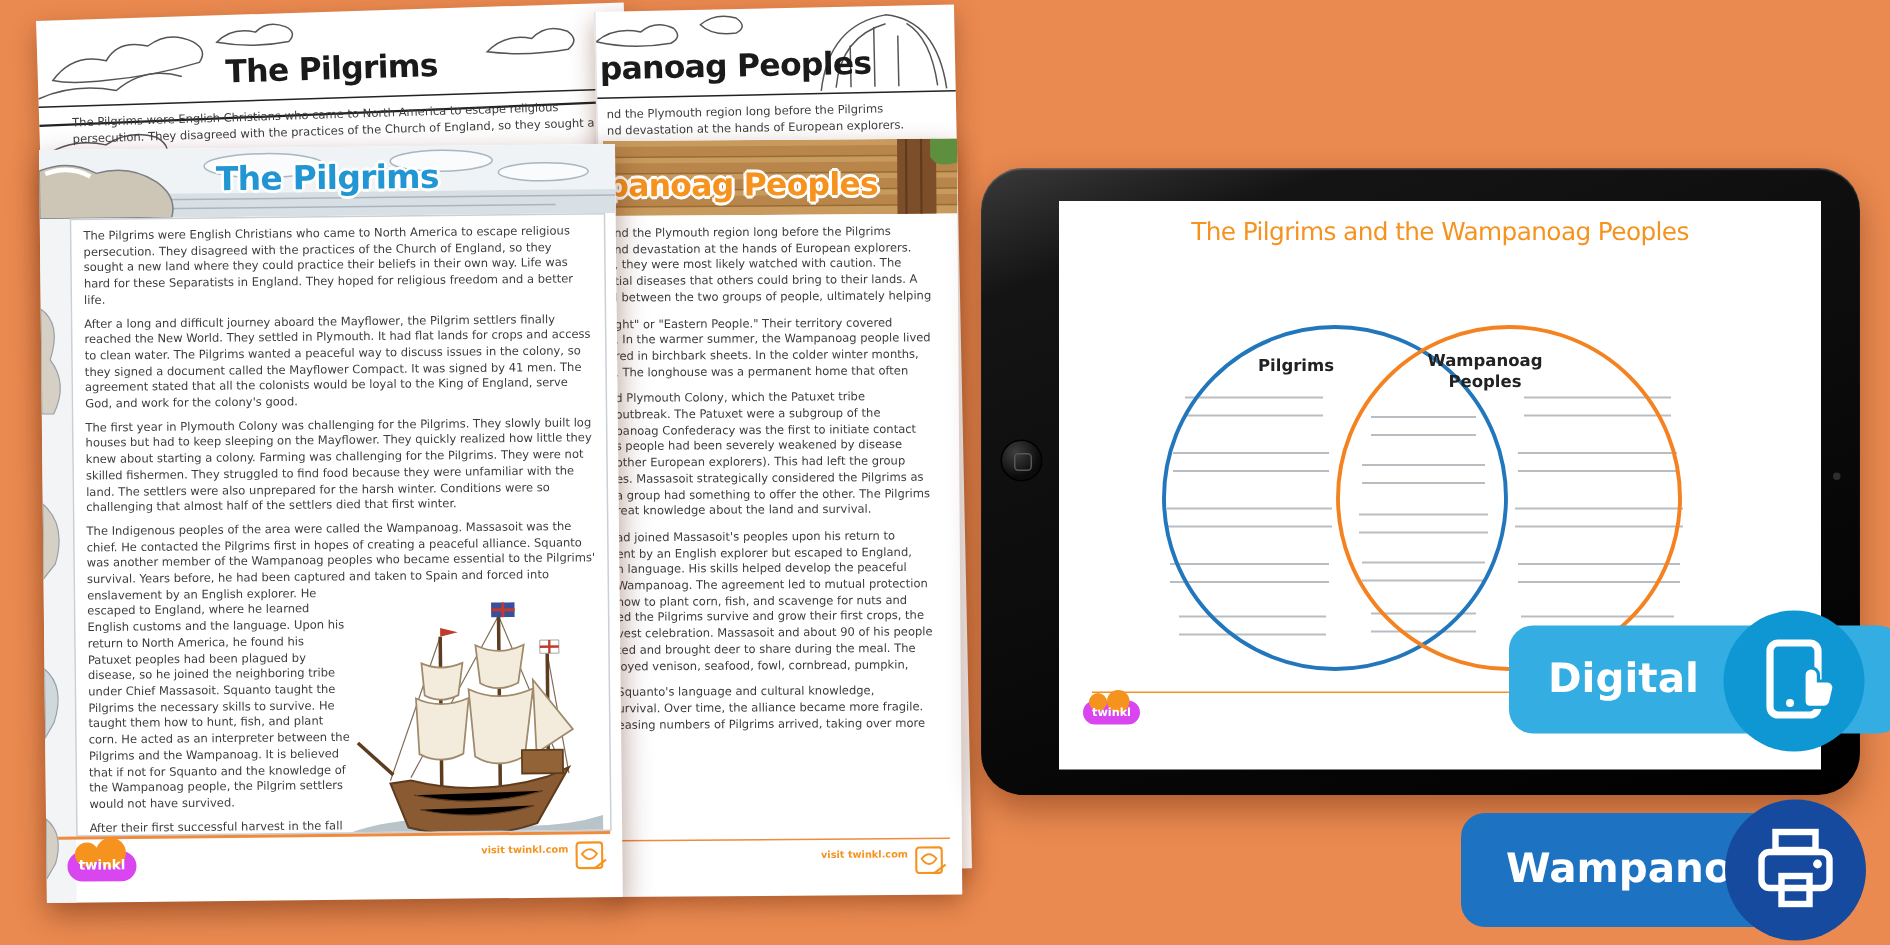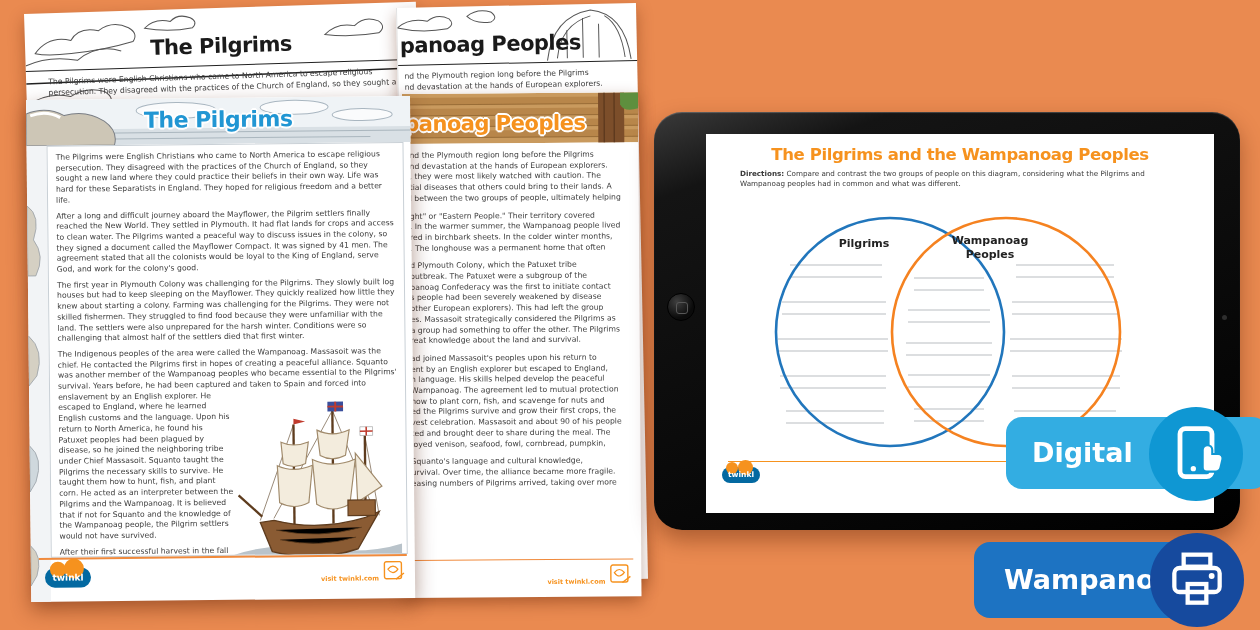--- a/index.html
+++ b/index.html
@@ -19,50 +19,50 @@
   .bw-rule { position:absolute; top:57px; left:0; right:0; border-top:1.5px solid #222; }
   .bw-lines { position:absolute; top:64px; left:22px; right:6px; }
   .bw-sketch { position:absolute; inset:0; }
 
   .page-wampanoag { left:402px; top:94px; width:236px; height:504px; transform:rotate(-0.4deg); transform-origin:top left; }
   .w-header { position:absolute; top:0; left:0; right:0; height:50px; overflow:hidden; }
   .w-title { position:absolute; top:18px; left:2px; font-size:21px; font-weight:bold; color:#F6921E; letter-spacing:-0.5px;
              text-shadow:-2px 0 #fff,2px 0 #fff,0 -2px #fff,0 2px #fff,-1px -1px #fff,1px 1px #fff,-1px 1px #fff,1px -1px #fff; }
   .w-body { position:absolute; left:7px; top:57px; right:3px; bottom:46px; overflow:hidden; }
   .w-footer { position:absolute; left:8px; right:8px; bottom:8px; height:30px; border-top:1.5px solid #F08A3C; }
-  .visit { position:absolute; right:28px; top:18px; font-size:6.5px; font-weight:bold; color:#F6921E; }
+  .visit { position:absolute; right:28px; top:6px; font-size:6.5px; font-weight:bold; color:#F6921E; }
   .stamp { position:absolute; right:2px; top:4px; width:22px; height:22px; }
 
   .page-pilgrims { left:26px; top:100px; width:384px; height:502px; transform:rotate(-0.6deg); transform-origin:top left; box-shadow:0 8px 20px rgba(80,25,0,.45); }
   .p-header { position:absolute; top:0; left:0; right:0; height:46px; overflow:hidden; }
   .p-title { position:absolute; top:9px; left:0; right:0; text-align:center; font-size:22px; font-weight:bold; color:#2196D3; letter-spacing:-0.5px;
              text-shadow:-2px 0 #fff,2px 0 #fff,0 -2px #fff,0 2px #fff,-1px -1px #fff,1px 1px #fff,-1px 1px #fff,1px -1px #fff; }
   .p-leftstrip { position:absolute; top:46px; left:0; width:20px; bottom:0; }
   .p-content { position:absolute; left:20px; top:46px; right:7px; bottom:44px; background:#fff; border:1px solid #c9d0d6; padding:6px 8px; overflow:hidden; }
   .para { margin-bottom:5px; text-align:left; }
   .ship-float { float:right; width:172px; height:250px; margin:0 -4px 0 6px; shape-outside:inset(52px 0 0 10px); }
   .ship-float svg { margin-top:50px; }
   .p-footer { position:absolute; left:8px; right:8px; bottom:8px; height:36px; border-top:2px solid #F08A3C; }
 
-  .cloud-logo { position:absolute; left:6px; top:8px; width:46px; height:20px; background:#0369a1; border-radius:10px; }
+  .cloud-logo { position:absolute; left:6px; top:8px; width:46px; height:20px; background:#d946ef; border-radius:10px; }
   .cloud-logo::before { content:""; position:absolute; left:5px; top:-6px; width:16px; height:16px; background:#F6921E; border-radius:50%; }
   .cloud-logo::after { content:""; position:absolute; left:19px; top:-9px; width:20px; height:20px; background:#F6921E; border-radius:50%; }
   .cloud-logo span { position:absolute; inset:0; z-index:1; color:#fff; font-size:9px; font-weight:bold; text-align:center; line-height:20px; }
 
   
   .tablet { position:absolute; left:654px; top:112px; width:586px; height:418px; border-radius:28px;
             background:linear-gradient(160deg,#3a3a3a 0%,#141414 14%,#070707 70%,#000 100%);
             box-shadow:0 10px 22px rgba(80,25,0,.40), inset 0 1px 1px rgba(255,255,255,.22); }
   .home-button { position:absolute; left:13px; top:181px; width:28px; height:28px; border-radius:50%;
                  background:radial-gradient(circle at 35% 30%, #3f3f3f, #0b0b0b 65%); border:1px solid #000; }
   .home-button::after { content:""; position:absolute; left:8px; top:8px; width:10px; height:10px; border:1.6px solid #575757; border-radius:3px; }
   .camera-dot { position:absolute; right:13px; top:203px; width:5px; height:5px; border-radius:50%; background:#2e2e2e; }
   .screen { position:absolute; left:52px; top:22px; width:508px; height:379px; background:#fff; overflow:hidden; }
 
-  .ws-title { margin-top:11px; text-align:center; color:#F6921E; font-size:16.5px; font-weight:bold; letter-spacing:-0.4px; }
+  .ws-title { margin-top:11px; text-align:center; color:#F6921E; font-size:16.5px; font-weight:normal; letter-spacing:-0.4px; }
   .ws-directions { margin:5px 34px 0 34px; font-size:7.2px; line-height:10px; color:#3a3a3a; }
   .venn-wrap { position:absolute; left:40px; top:64px; width:424px; height:270px;text-align:center; }
   .venn-label { font-size:11px; font-weight:bold; fill:#222; }
   .ws-rule { position:absolute; left:22px; right:20px; top:327px; border-top:1.5px solid #F6921E; }
   .ws-logo { left:16px; top:333px; width:38px; height:16px; border-radius:8px; }
   .ws-logo::before { left:4px; top:-5px; width:12px; height:12px; }
   .ws-logo::after { left:16px; top:-7px; width:15px; height:15px; }
   .ws-logo span { font-size:7.5px; line-height:16px; }
   .support-bar { position:absolute; left:0; right:0; top:356px; height:23px; background:#29ABE2; color:#fff;
                  font-size:7.5px; font-weight:bold; text-align:center; line-height:23px; cursor:pointer; }
@@ -287,23 +287,20 @@
         <path d="M13 19 l8 -6" stroke="#F6921E" stroke-width="1.4"></path>
       </svg>
     </div>
   </div>
 
   <div class="tablet">
     <div class="home-button"></div>
     <div class="camera-dot"></div>
     <div class="screen">
       <div class="ws-title">The Pilgrims and the Wampanoag Peoples</div>
-      <div class="ws-directions">
-        <b>Directions:</b><span> Compare and contrast the two groups of people on this diagram, considering what the Pilgrims and Wampanoag peoples had in common and what was different.</span>
-      </div>
       <div class="venn-wrap">
         <svg viewBox="0 0 424 270" width="424" height="270">
           <g stroke="#B9BDC1" stroke-width="1.2">
             <line x1="44" y1="67" x2="136" y2="67"></line>
               <line x1="44" y1="79" x2="136" y2="79"></line>
             <line x1="36" y1="104" x2="140" y2="104"></line>
               <line x1="36" y1="116" x2="140" y2="116"></line>
             <line x1="32" y1="141" x2="142" y2="141"></line>
               <line x1="32" y1="153" x2="142" y2="153"></line>
             <line x1="34" y1="178" x2="140" y2="178"></line>

